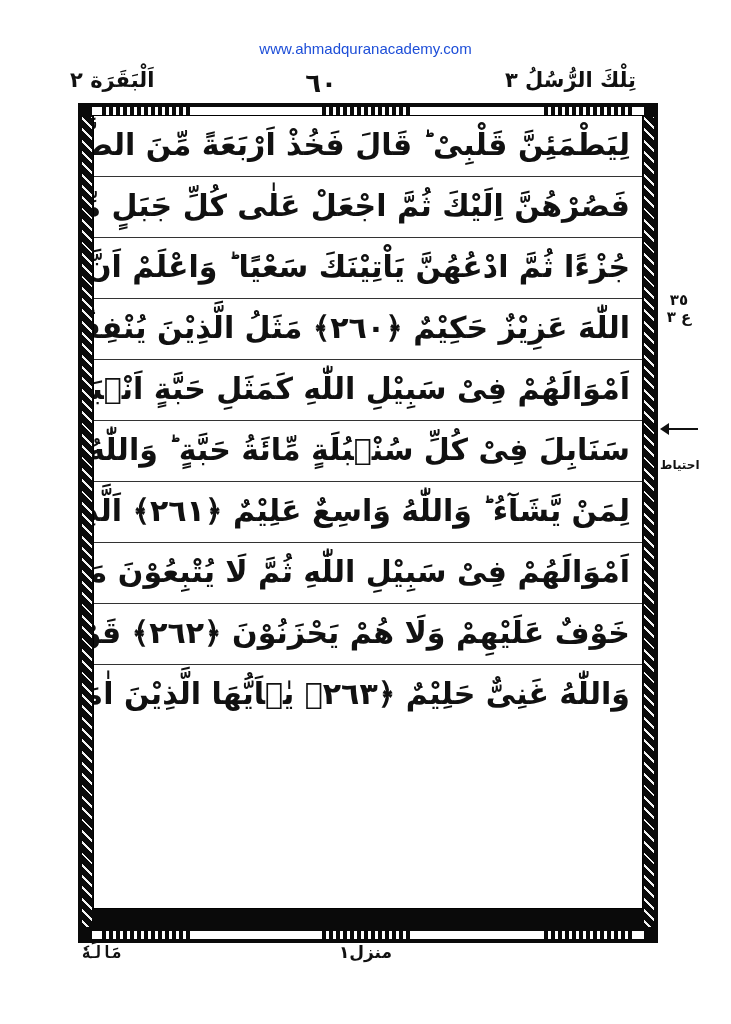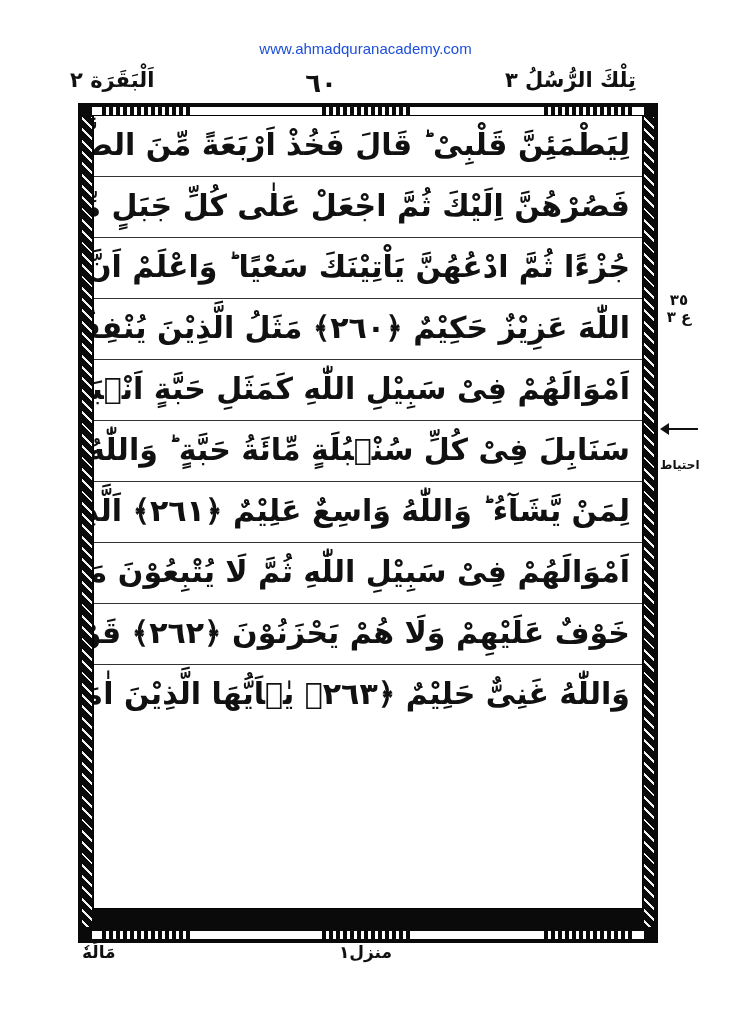--- a/index.html
+++ b/index.html
@@ -27,21 +27,21 @@
   .line:last-child { border-bottom:none; }
 
   .margin-note { position:absolute; font-family:"DejaVu Sans", sans-serif; font-weight:bold; direction:rtl; color:#111; }
   .ruku { left:664px; top:292px; font-size:15px; line-height:17px; text-align:center; width:30px; }
   .ihtiyat { left:660px; top:428px; font-size:12px;margin-top:24px; }
   .arrow { position:absolute; left:662px; top:428px; width:36px; height:2px; background:#111; }
   .arrow::before { content:""; position:absolute; left:-2px; top:-5px; border-right:9px solid #111; border-top:6px solid transparent; border-bottom:6px solid transparent; }
 
   .footer { position:absolute; top:942px; font-family:"DejaVu Sans", sans-serif; font-size:17px; font-weight:bold; direction:rtl; }
   .foot-center { left:0; width:731px; text-align:center; }
-  .foot-left { left:82px; }
+  .foot-left { left:82px;font-family:Liberation Mono, monospace; }
 </style>
 </head>
 <body>
 
 <div class="url">www.ahmadquranacademy.com</div>
 <div class="hdr hdr-right">تِلْكَ الرُّسُلُ ٣</div>
 <div class="hdr hdr-center">٦٠</div>
 <div class="hdr hdr-left">اَلْبَقَرَة ٢</div>
 
 <div class="frame">

